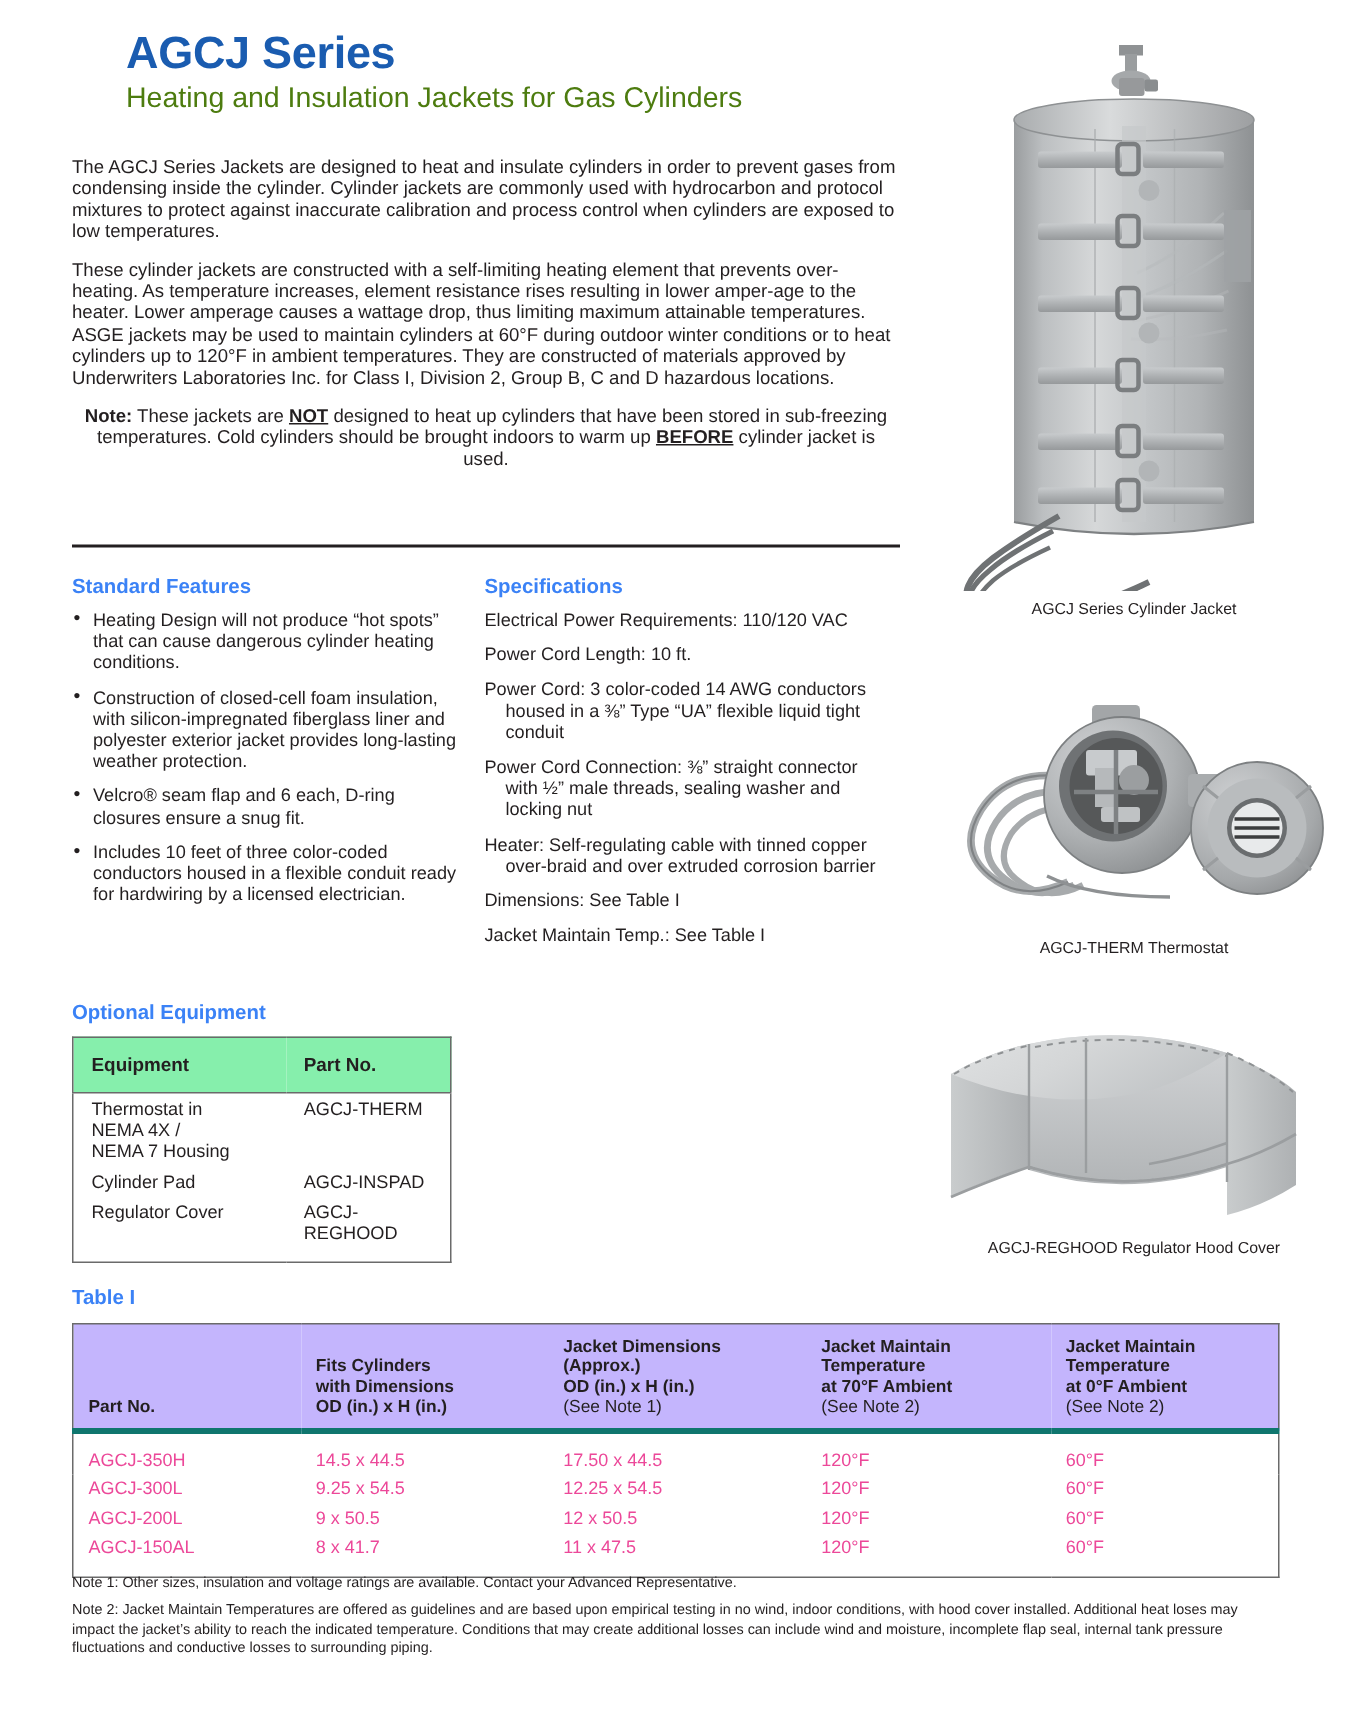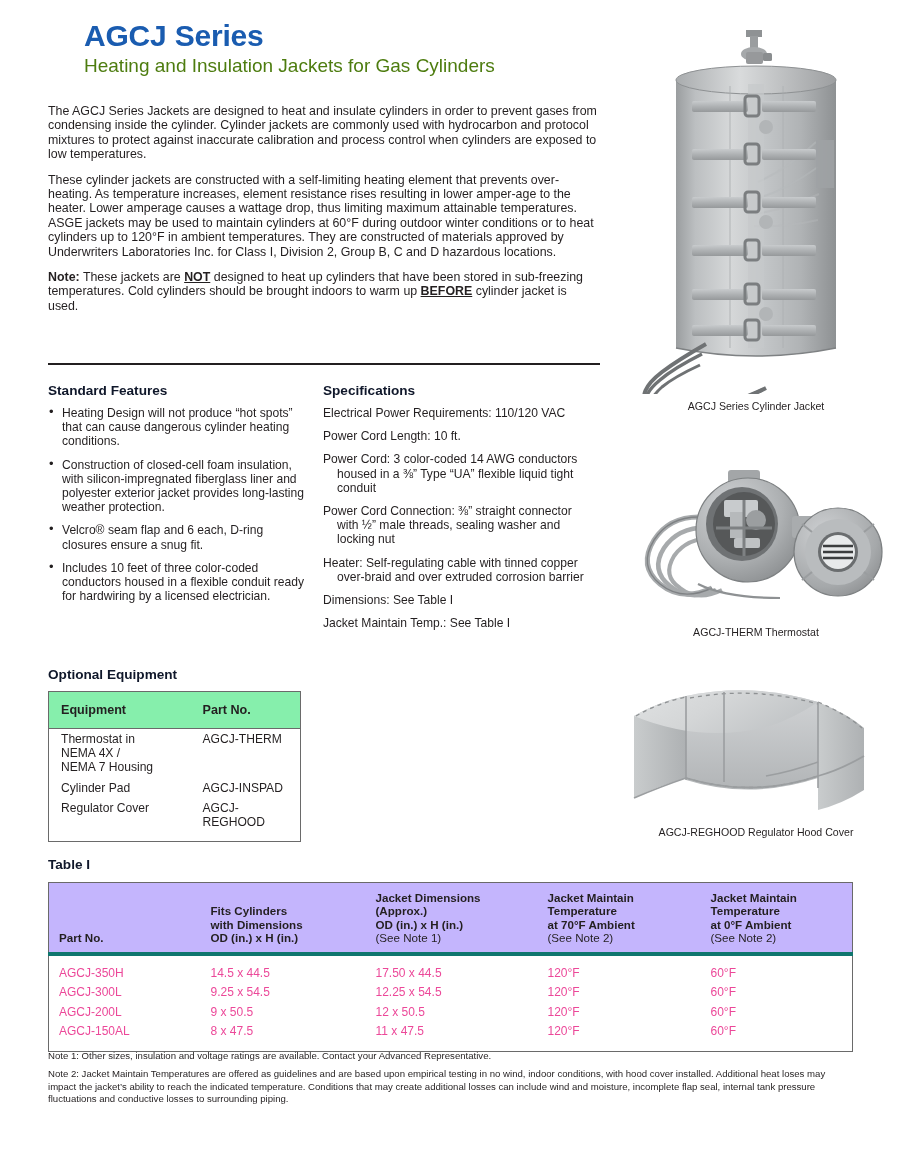--- a/index.html
+++ b/index.html
@@ -30,32 +30,32 @@
   .doc-subtitle {
     font-size: 19px; color: #4d7c0f; margin: 3px 0 0 0;
     line-height: 1.15; font-weight: normal;
   }
 
   .intro { position: absolute; left: 48px; top: 104px; width: 552px; }
   .intro p {
     font-size: 12.4px; line-height: 14.4px; margin: 0 0 11px 0;
     color: #231f20; text-align: left;
   }
-  .intro p:last-child { margin-bottom: 0; }
+  .intro p:last-child { margin-bottom: 0; text-align: center; }
   .intro b { font-weight: bold; }
   .u { text-decoration: underline; font-weight: bold; }
 
   .rule {
     position: absolute; left: 48px; top: 363px; width: 552px;
     height: 2px; background: #231f20;
   }
 
   
   .sec-head {
-    font-size: 13.6px; font-weight: bold; color: #0f172a;
+    font-size: 13.6px; font-weight: bold; color: #3b82f6;
     margin: 0 0 7px 0; line-height: 1.1;
   }
   .col-left { position: absolute; left: 48px; top: 384px; width: 258px; }
   .col-right { position: absolute; left: 323px; top: 384px; width: 268px; }
 
   ul.feature-list { margin: 0; padding: 0; list-style: none; }
   ul.feature-list li {
     font-size: 12.1px; line-height: 14.2px;
     margin: 0 0 9px 0; padding-left: 14px; position: relative;
   }
@@ -226,21 +226,21 @@
         </tr>
         <tr>
           <td>AGCJ-200L</td>
           <td>9 x 50.5</td>
           <td>12 x 50.5</td>
           <td>120°F</td>
           <td>60°F</td>
         </tr>
         <tr>
           <td>AGCJ-150AL</td>
-          <td>8 x 47.5</td>
+          <td>8 x 41.7</td>
           <td>11 x 47.5</td>
           <td>120°F</td>
           <td>60°F</td>
         </tr>
       </tbody>
     </table>
   </div>
 
   <div class="notes">
     <p>Note 1: Other sizes, insulation and voltage ratings are available. Contact your Advanced Representative.</p>

